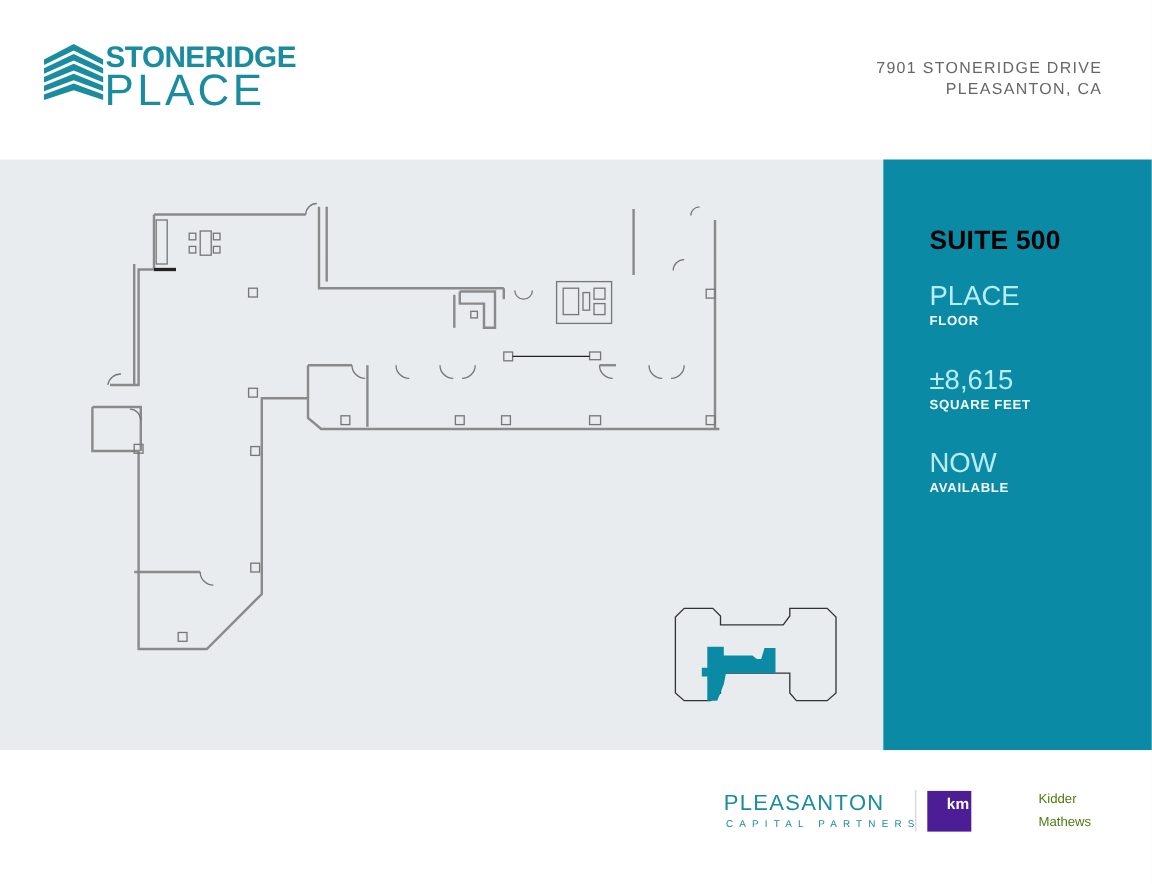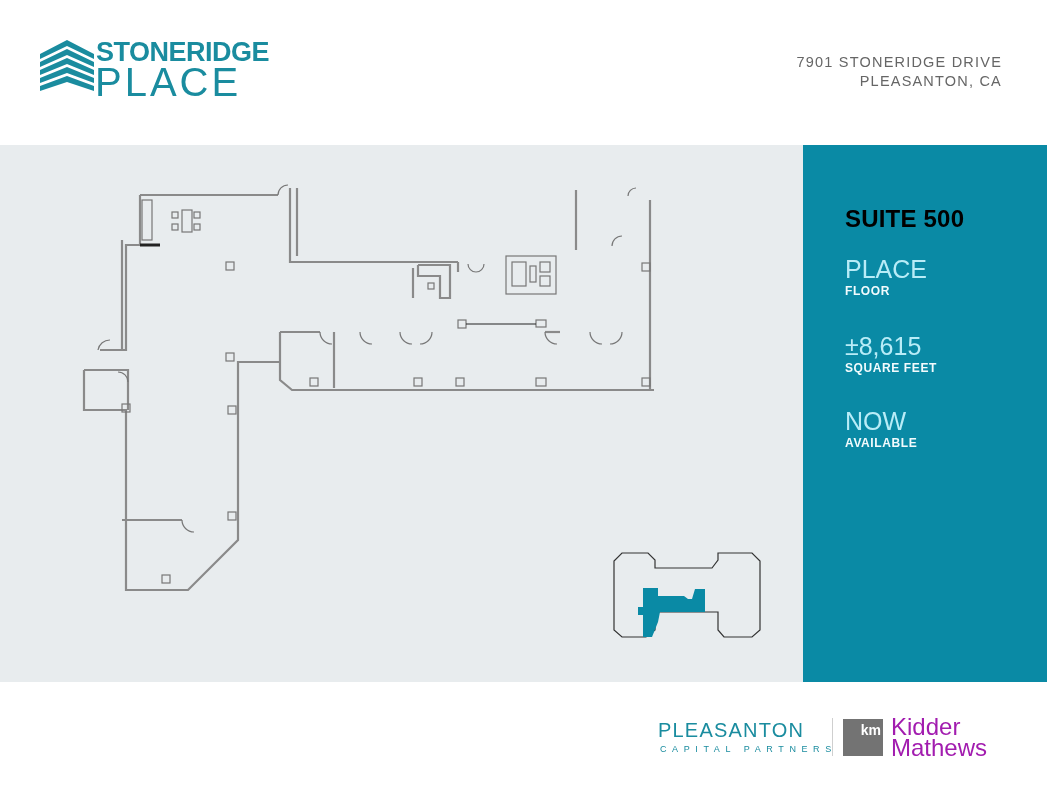--- a/index.html
+++ b/index.html
@@ -18,23 +18,23 @@
   .info-panel { position:absolute; left:803px; top:145px; width:244px; height:537px; background:#0a8aa5; }
   .suite { position:absolute; left:42px; top:60px; color:#000000; font-size:24px; font-weight:bold; letter-spacing:0.2px; }
   .stat { position:absolute; left:42px; }
   .stat .big { color:#b8ecf7; font-size:25px; line-height:28px; }
   .stat .small { color:#f2fbfd; font-size:12px; font-weight:bold; letter-spacing:0.6px; line-height:16px; }
   .footer { position:absolute; left:0; top:682px; width:1047px; height:122px; background:#fff; }
   .emb { position:absolute; left:658px; top:37px; }
   .emb-name { color:#1a8c9f; font-size:20px; letter-spacing:1.2px; line-height:22px; }
   .emb-sub { color:#1a8c9f; font-size:9px; letter-spacing:5.6px; margin-top:3px; padding-left:2px; }
   .divider { position:absolute; left:832px; top:36px; width:1px; height:38px; background:#cfcfcf; }
-  .km-box { position:absolute; left:843px; top:37px; width:40px; height:37px; background:#737373;
+  .km-box { position:absolute; left:843px; top:37px; width:40px; height:37px; background:#4c1d95;
             color:#fff; font-weight:bold; font-size:14px; text-align:right; box-sizing:border-box; padding:3px 2px 0 0; }
-  .km-name { position:absolute; left:891px; top:34px; color:#a21caf; font-size:24px; line-height:21px; }
+  .km-name { position:absolute; left:944px; top:34px; color:#4d7c0f; font-size:12px; line-height:21px; }
   svg.plan { position:absolute; left:0; top:0; }
 </style>
 </head>
 <body>
 
 <div class="header">
   <div class="logo">
     <svg width="54" height="58" viewBox="0 0 54 58">
       <g fill="#1a8c9f">
         <polygon points="27,0 54,14 54,19 27,6 0,19 0,14"></polygon>

